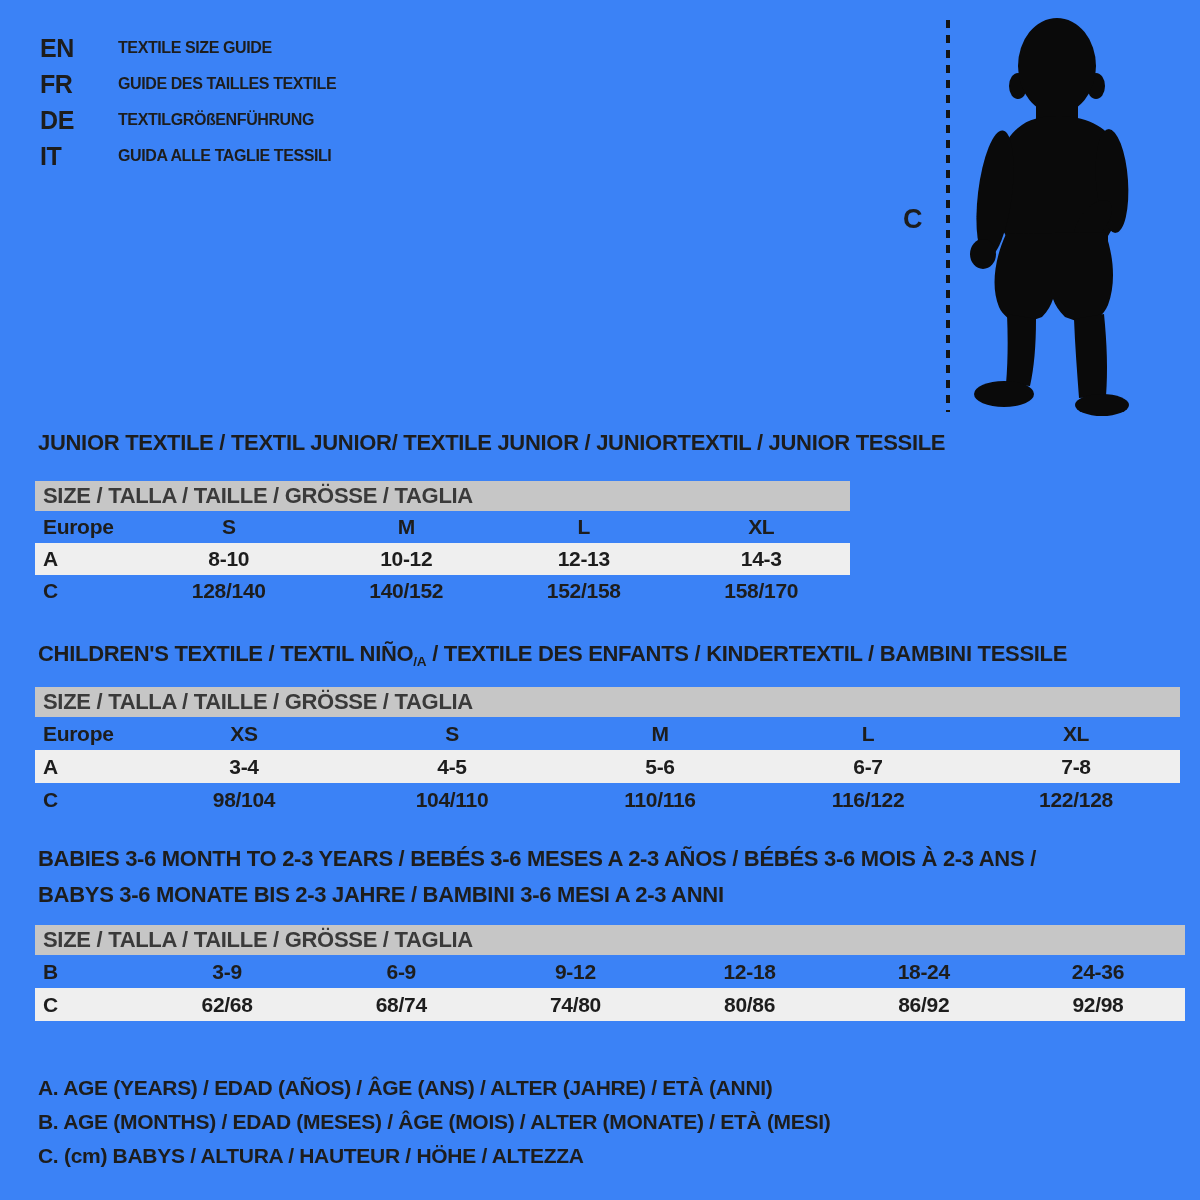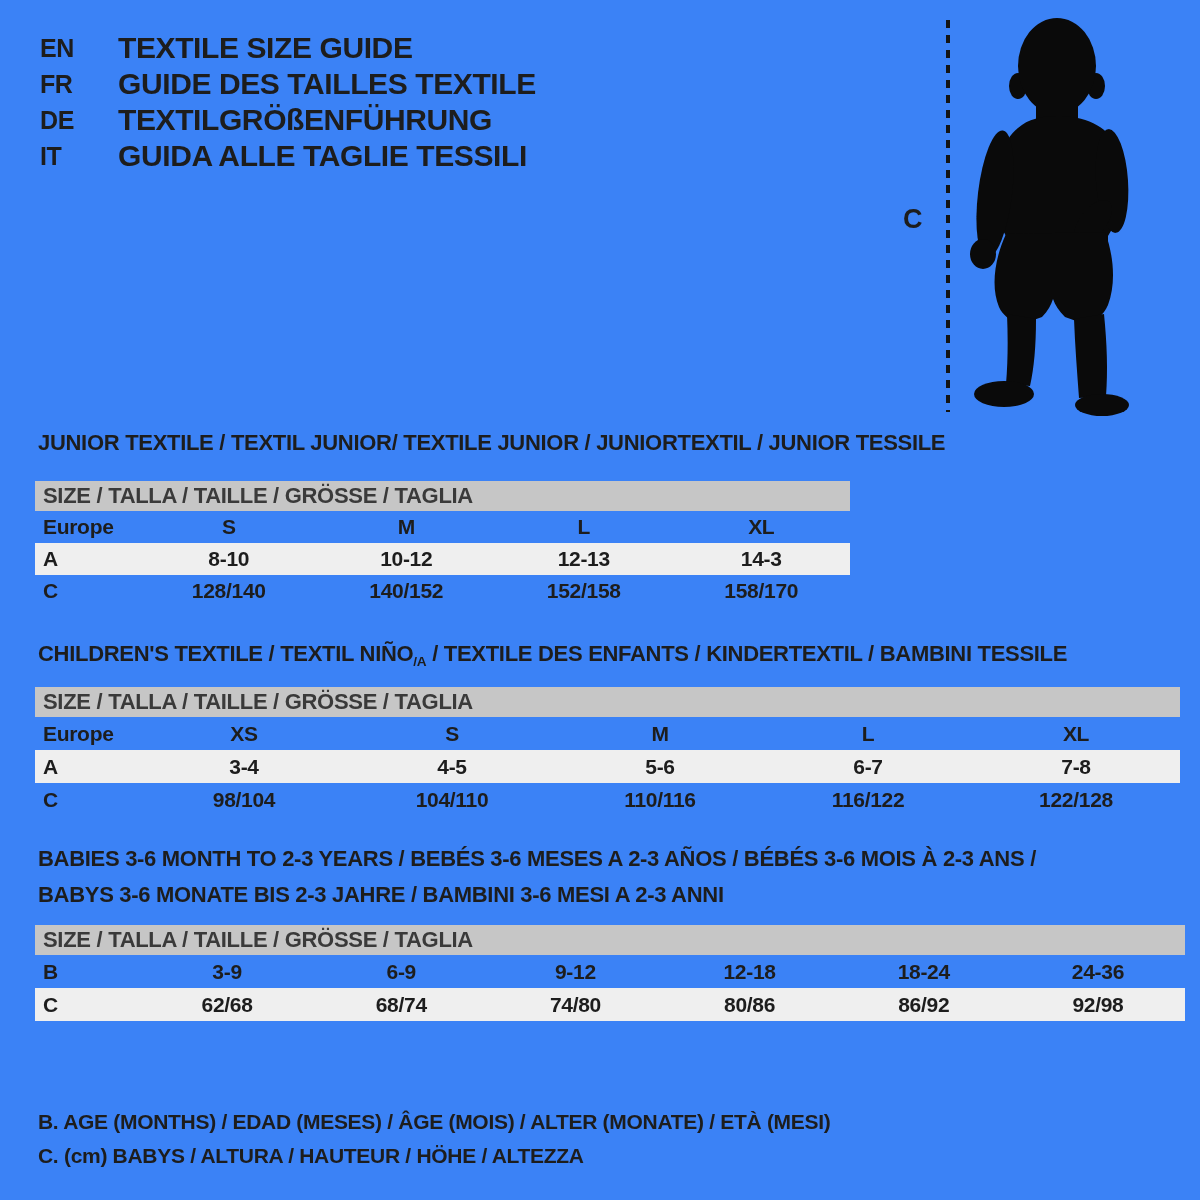--- a/index.html
+++ b/index.html
@@ -15,21 +15,21 @@
     font-family: "Liberation Sans", "DejaVu Sans", sans-serif;
     font-weight: 700;
     color: #1d1d1d;
     overflow: hidden;
   }
 
   
   .lang-block { position: absolute; left: 40px; top: 30px; }
   .lang-row { display: flex; align-items: center; height: 36px; }
   .lang-code { width: 78px; font-size: 25px; letter-spacing: -0.4px; }
-  .lang-label { font-size: 30px; letter-spacing: -0.4px; }
+  .lang-label { font-size: 16px; letter-spacing: -0.4px; }
 
   
   .height-line {
     position: absolute;
     left: 946px; top: 20px;
     width: 4px; height: 392px;
     background: repeating-linear-gradient(to bottom, #141414 0 8px, transparent 8px 15px);
   }
   .height-label {
     position: absolute;
@@ -211,16 +211,17 @@
       <span class="cell label">C</span>
       <span class="cell">62/68</span>
       <span class="cell">68/74</span>
       <span class="cell">74/80</span>
       <span class="cell">80/86</span>
       <span class="cell">86/92</span>
       <span class="cell">92/98</span>
     </div>
   </div>
 
+  <div class="footnote" style="top:1076px">A. AGE (YEARS) / EDAD (AÑOS) / ÂGE (ANS) / ALTER (JAHRE) / ETÀ (ANNI)</div>
   <div class="footnote" style="top:1110px">B. AGE (MONTHS) / EDAD (MESES) / ÂGE (MOIS) / ALTER (MONATE) / ETÀ (MESI)</div>
   <div class="footnote" style="top:1144px">C. (cm) BABYS / ALTURA / HAUTEUR / HÖHE / ALTEZZA</div>
 
 </div>
 
 </body></html>

